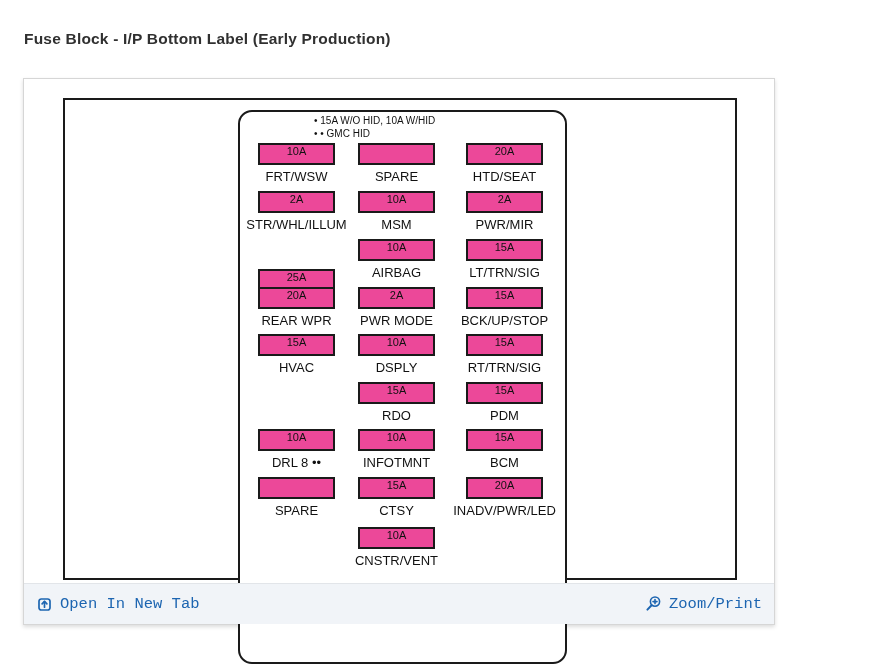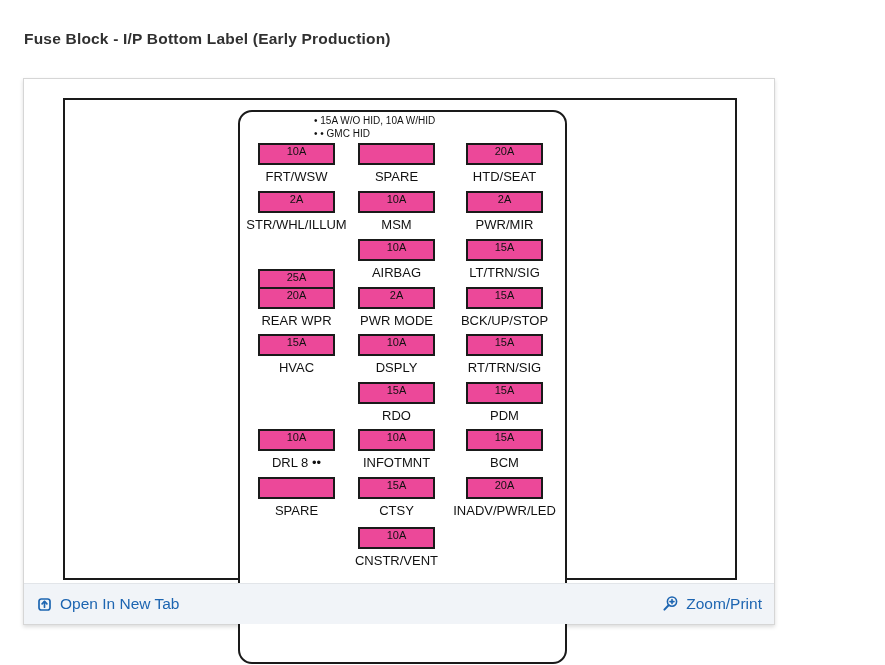--- a/index.html
+++ b/index.html
@@ -47,21 +47,21 @@
     white-space:nowrap; font-size:13px; color:#111;
   }
   .footer-bar {
     position:absolute; left:0; bottom:0; width:100%; height:41px;
     background:#f1f4f8; border-top:1px solid #e2e5e9;
     display:flex; align-items:center; justify-content:space-between;
     padding:0 12px; box-sizing:border-box;
   }
   .footer-link {
     display:flex; align-items:center; gap:7px;
-    color:#1d65b1; font-size:15.5px; text-decoration:none; cursor:pointer;
+    color:#1d65b1; font-size:15.5px; text-decoration:none; cursor:pointer;font-family:Liberation Mono, monospace;
   }
   .footer-link svg { display:block; }
 </style>
 </head>
 <body>
 
 <div class="page-title">Fuse Block - I/P Bottom Label (Early Production)</div>
 
 <div class="card">
   <div class="diagram-area">

